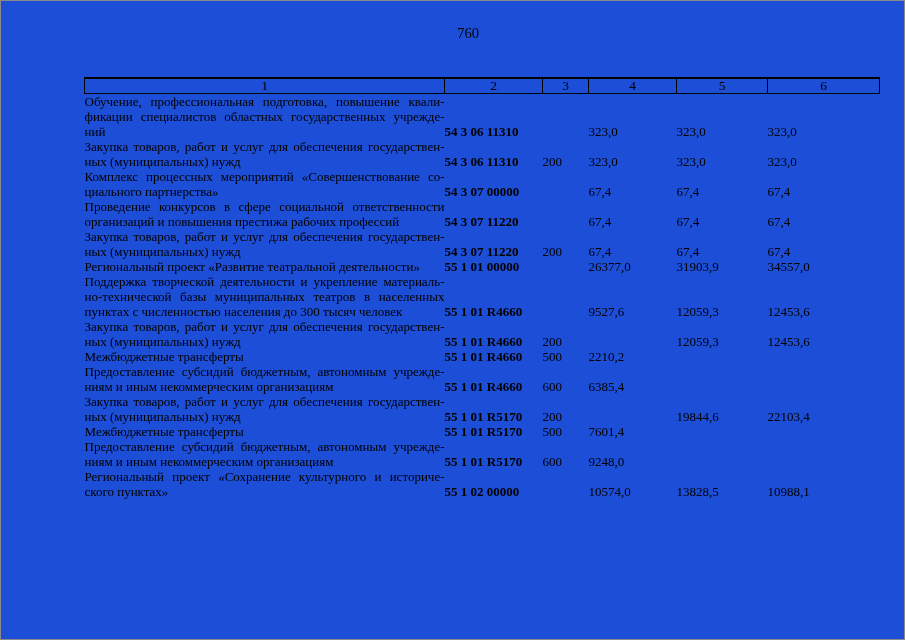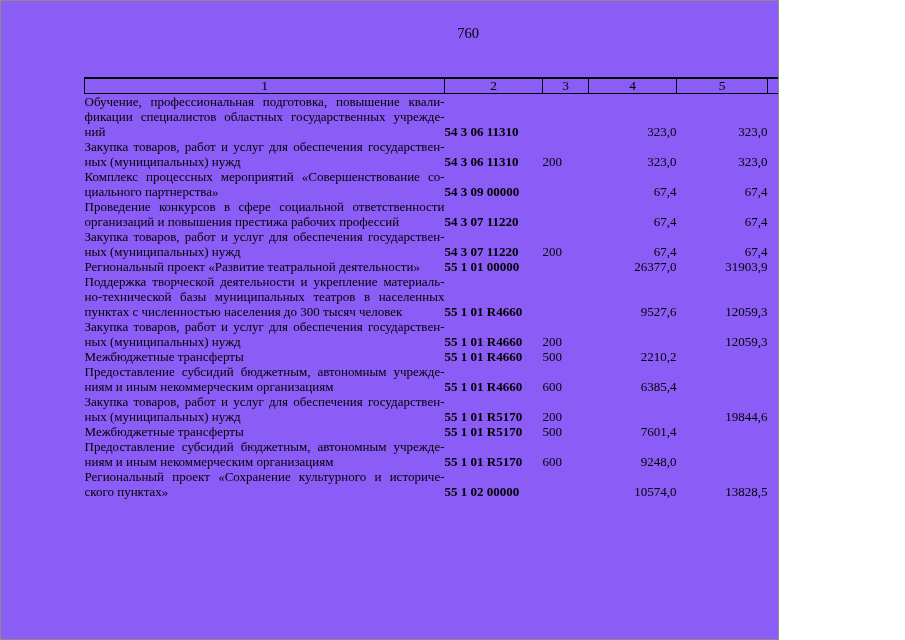--- a/index.html
+++ b/index.html
@@ -1,21 +1,21 @@
 <!DOCTYPE html>
 <html lang="ru"><head>
 <meta charset="utf-8">
 <style>
   * { box-sizing: border-box; }
   html, body { margin: 0; padding: 0; background: #ffffff; }
   .page {
     position: relative;
-    width: 779px;
+    width: 905px;
     height: 640px;
-    background: #8b5cf6;
+    background: #1d4ed8;
     border: 1px solid #8a8a8a;
     font-family: "Liberation Serif", "DejaVu Serif", serif;
     color: #000000;
     overflow: hidden;
   }
   .page-number {
     position: absolute;
     top: 25px;
     left: 0;
     width: 934px; 
@@ -45,21 +45,21 @@
   }
   table.budget tbody td {
     vertical-align: bottom;
     padding: 0;
   }
   td.label { padding-left: 4px; padding-right: 6px; }
   .line { overflow: hidden; }
   .line.j { text-align: justify; text-align-last: justify; white-space: nowrap; }
   td.code { padding-left: 12px; white-space: nowrap; font-weight: bold; }
   td.etype { text-align: left; white-space: nowrap; }
-  td.amount { text-align: right; white-space: nowrap; }
+  td.amount { text-align: left; white-space: nowrap; }
   td.a4 { padding-right: 10px; }
   td.a5 { padding-right: 4px; }
   td.a6 { padding-right: 4px; }
   tr.bold { font-weight: bold; }
 </style>
 </head>
 <body>
 
 <div class="page">
   <div class="page-number">760</div>
@@ -105,21 +105,21 @@
           <td class="etype">200</td>
           <td class="amount a4">323,0</td>
           <td class="amount a5">323,0</td>
           <td class="amount a6">323,0</td>
         </tr>
         <tr>
           <td class="label">
             <div class="line j">Комплекс процессных мероприятий «Совершенствование со-</div>
             <div class="line">циального партнерства»</div>
           </td>
-          <td class="code">54 3 09 00000</td>
+          <td class="code">54 3 07 00000</td>
           <td class="etype"></td>
           <td class="amount a4">67,4</td>
           <td class="amount a5">67,4</td>
           <td class="amount a6">67,4</td>
         </tr>
         <tr>
           <td class="label">
             <div class="line j">Проведение конкурсов в сфере социальной ответственности</div>
             <div class="line">организаций и повышения престижа рабочих профессий</div>
           </td>

